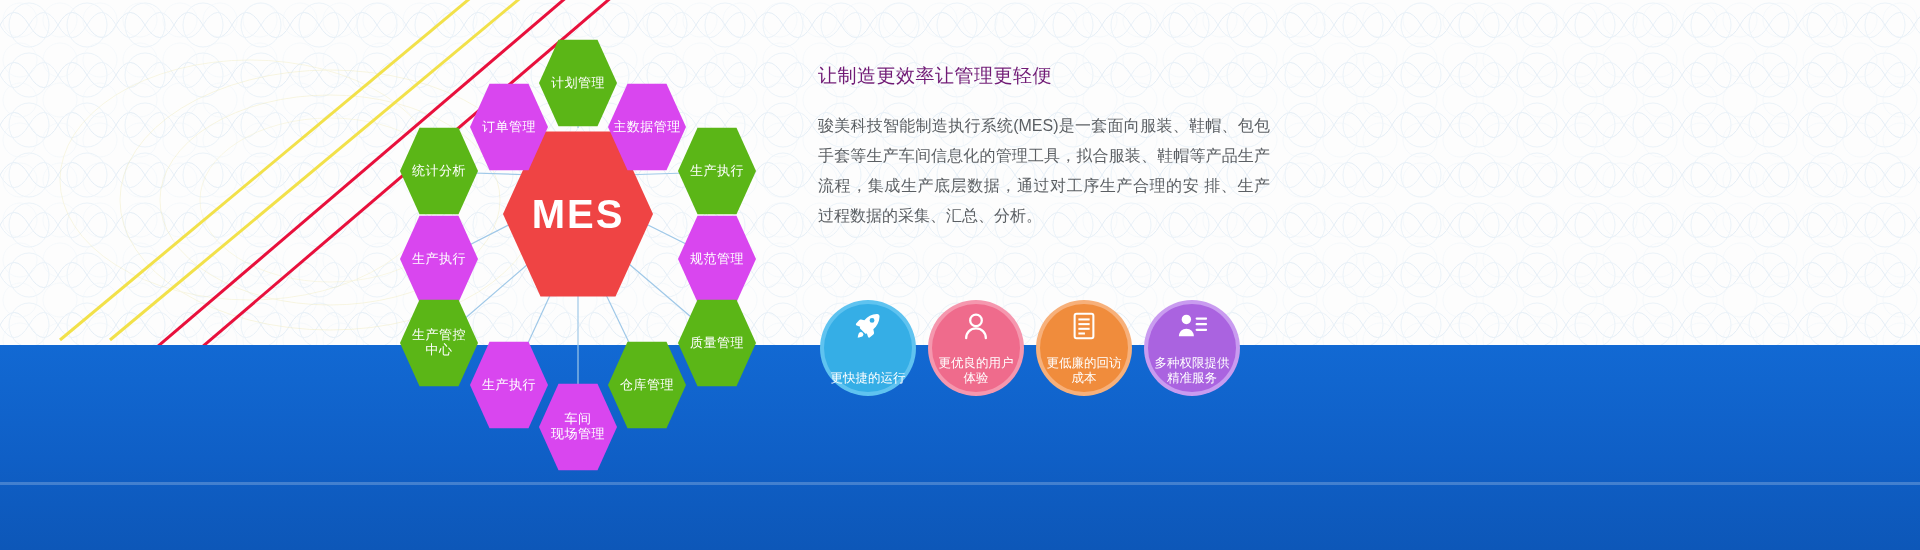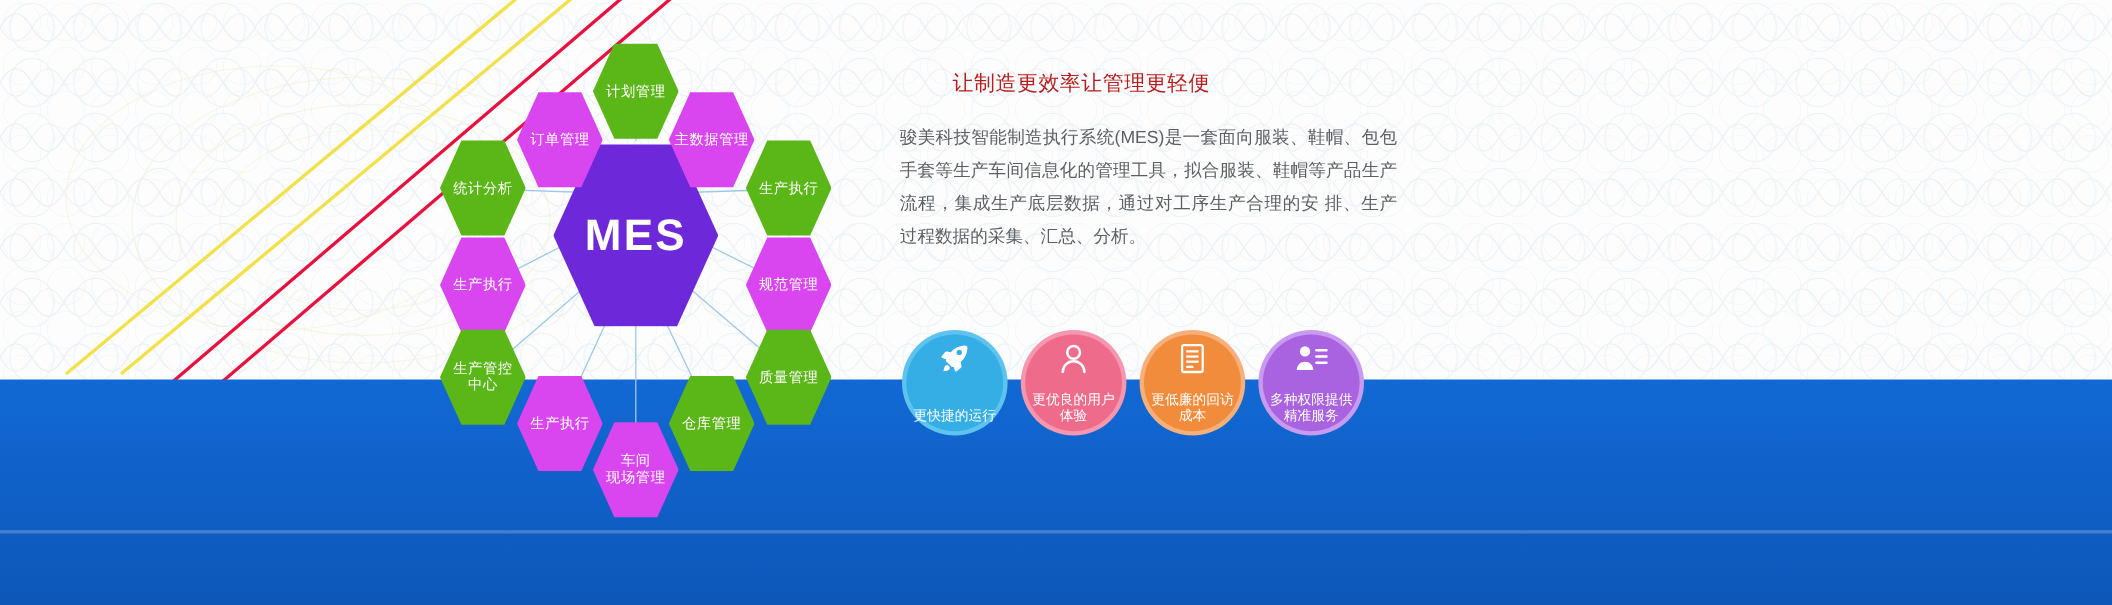--- a/index.html
+++ b/index.html
@@ -33,30 +33,30 @@
     display:flex; align-items:center; justify-content:center;
     text-align:center;
     color:#fff;
     clip-path: polygon(25% 2%, 75% 2%, 100% 50%, 75% 98%, 25% 98%, 0% 50%);
     line-height:1.15;
     letter-spacing:.5px;
   }
   .hex.small { width:78px; height:90px; font-size:13px; }
   .hex.green { background:#5bb617;align-items:center; }
   .hex.blue  { background:#d946ef; }
-  .hex.core  { width:150px; height:172px; background:#6d28d9; font-size:40px;
+  .hex.core  { width:150px; height:172px; background:#ef4444; font-size:40px;
                font-weight:bold; letter-spacing:2px;
                font-family:"Liberation Sans","DejaVu Sans",sans-serif; }
   .hexlabel { padding:0 4px; }
 
   
   #right { position:absolute; left:818px; top:55px; width:520px; }
   #title { font-family:"Liberation Serif","DejaVu Serif",serif;
            font-size:40px; font-weight:bold; color:#111; letter-spacing:1px; }
-  #subtitle { font-size:19px; color:#b91c1c; margin-top:8px; letter-spacing:.5px;margin-left:48px; }
+  #subtitle { font-size:19px; color:#701a75; margin-top:8px; letter-spacing:.5px; }
   #desc { margin-top:22px; font-size:16px; line-height:30px; color:#5b5f63;
           width:452px; text-align:justify; }
 
   
   #badges { position:absolute; left:820px; top:300px; width:440px; height:100px; }
   .badge {
     position:absolute; top:0; width:96px; height:96px; border-radius:50%;
     color:#fff; display:flex; flex-direction:column; align-items:center;
     justify-content:flex-end; padding-bottom:10px; text-align:center;
     font-size:12.5px; line-height:15px;

